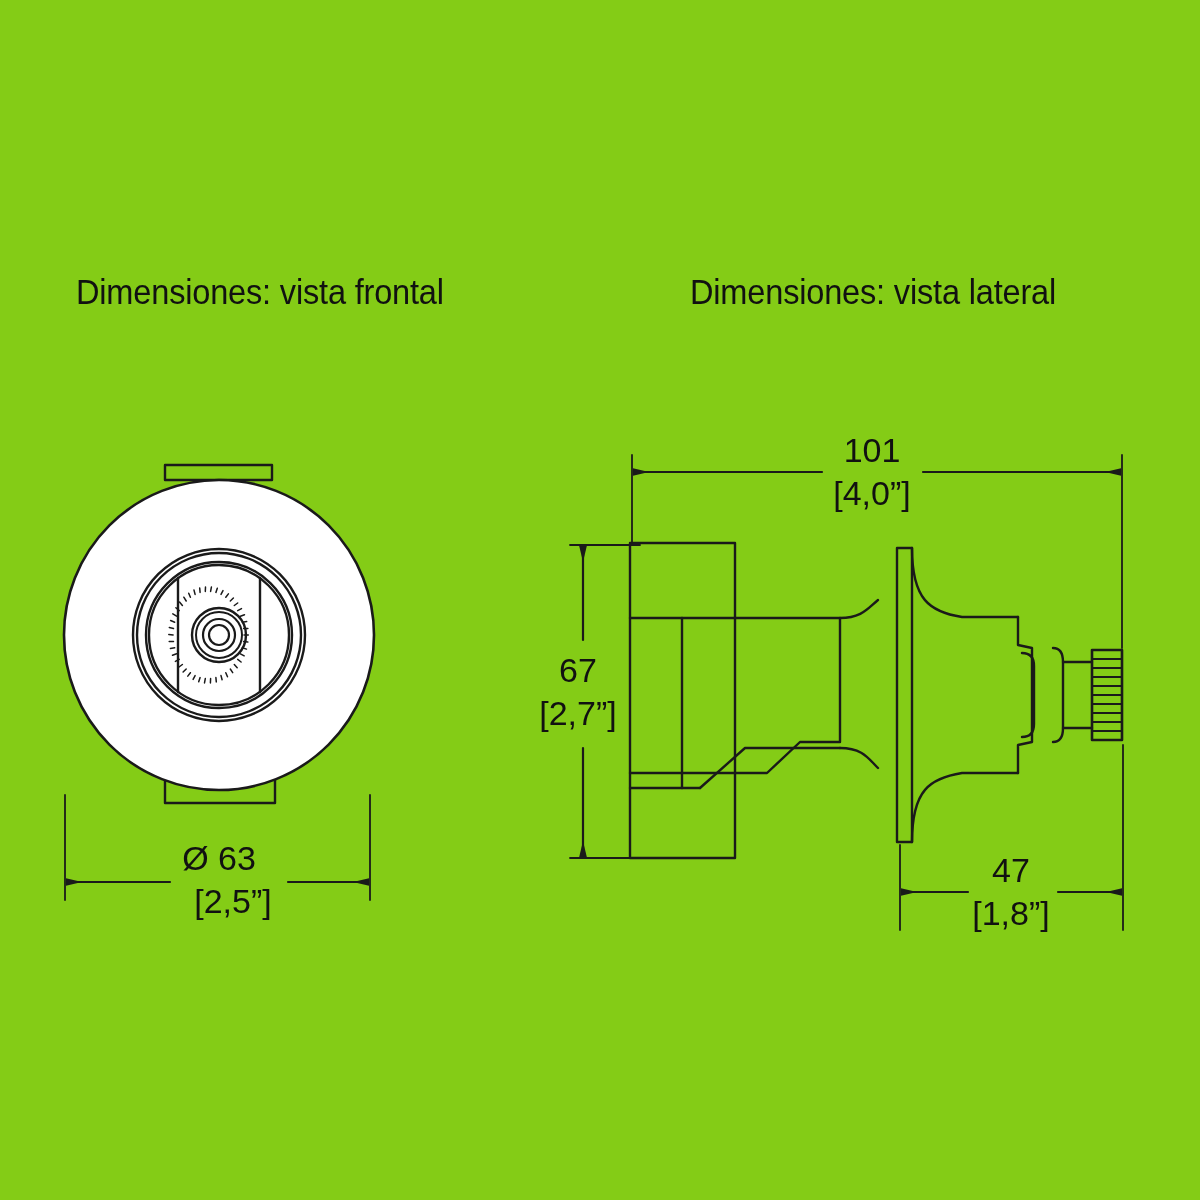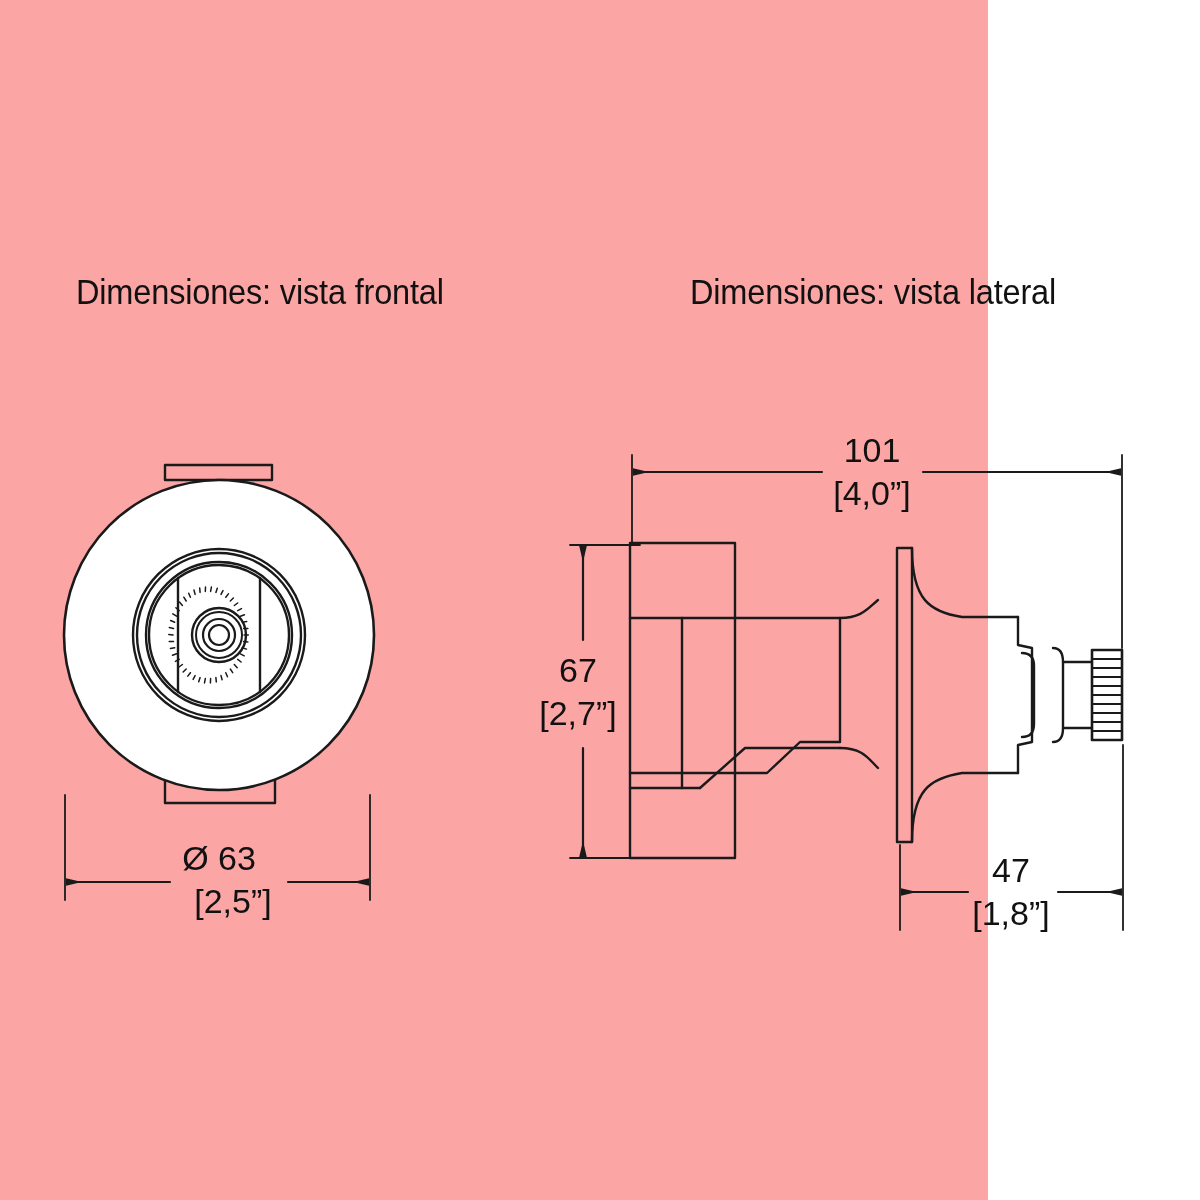--- a/index.html
+++ b/index.html
@@ -9,23 +9,23 @@
   }
   body {
     width: 1200px;
     height: 1200px;
     font-family: "Liberation Sans", sans-serif;
     color: #1a1a1a;
     overflow: hidden;
   }
   #sheet {
     position: relative;
-    width: 988px;
+    width: 1200px;
     height: 1200px;
-    background: #fca5a5;
+    background: #84cc16;
   }
   .view-title {
     position: absolute;
     font-family: "Liberation Sans", sans-serif;
     font-size: 35px;
     font-weight: 400;
     letter-spacing: -0.2px;
     color: #111111;
     white-space: nowrap;
     transform: scaleX(0.93);

